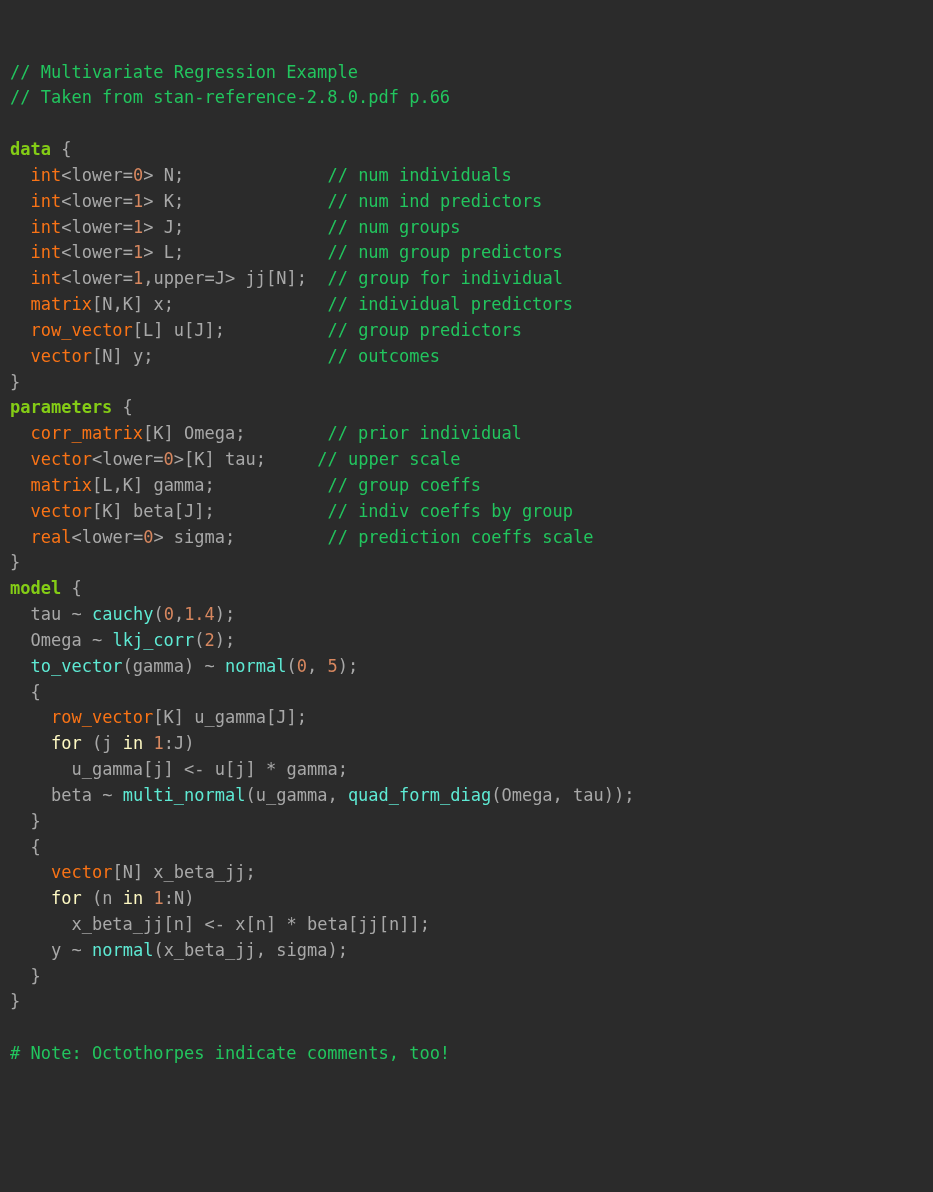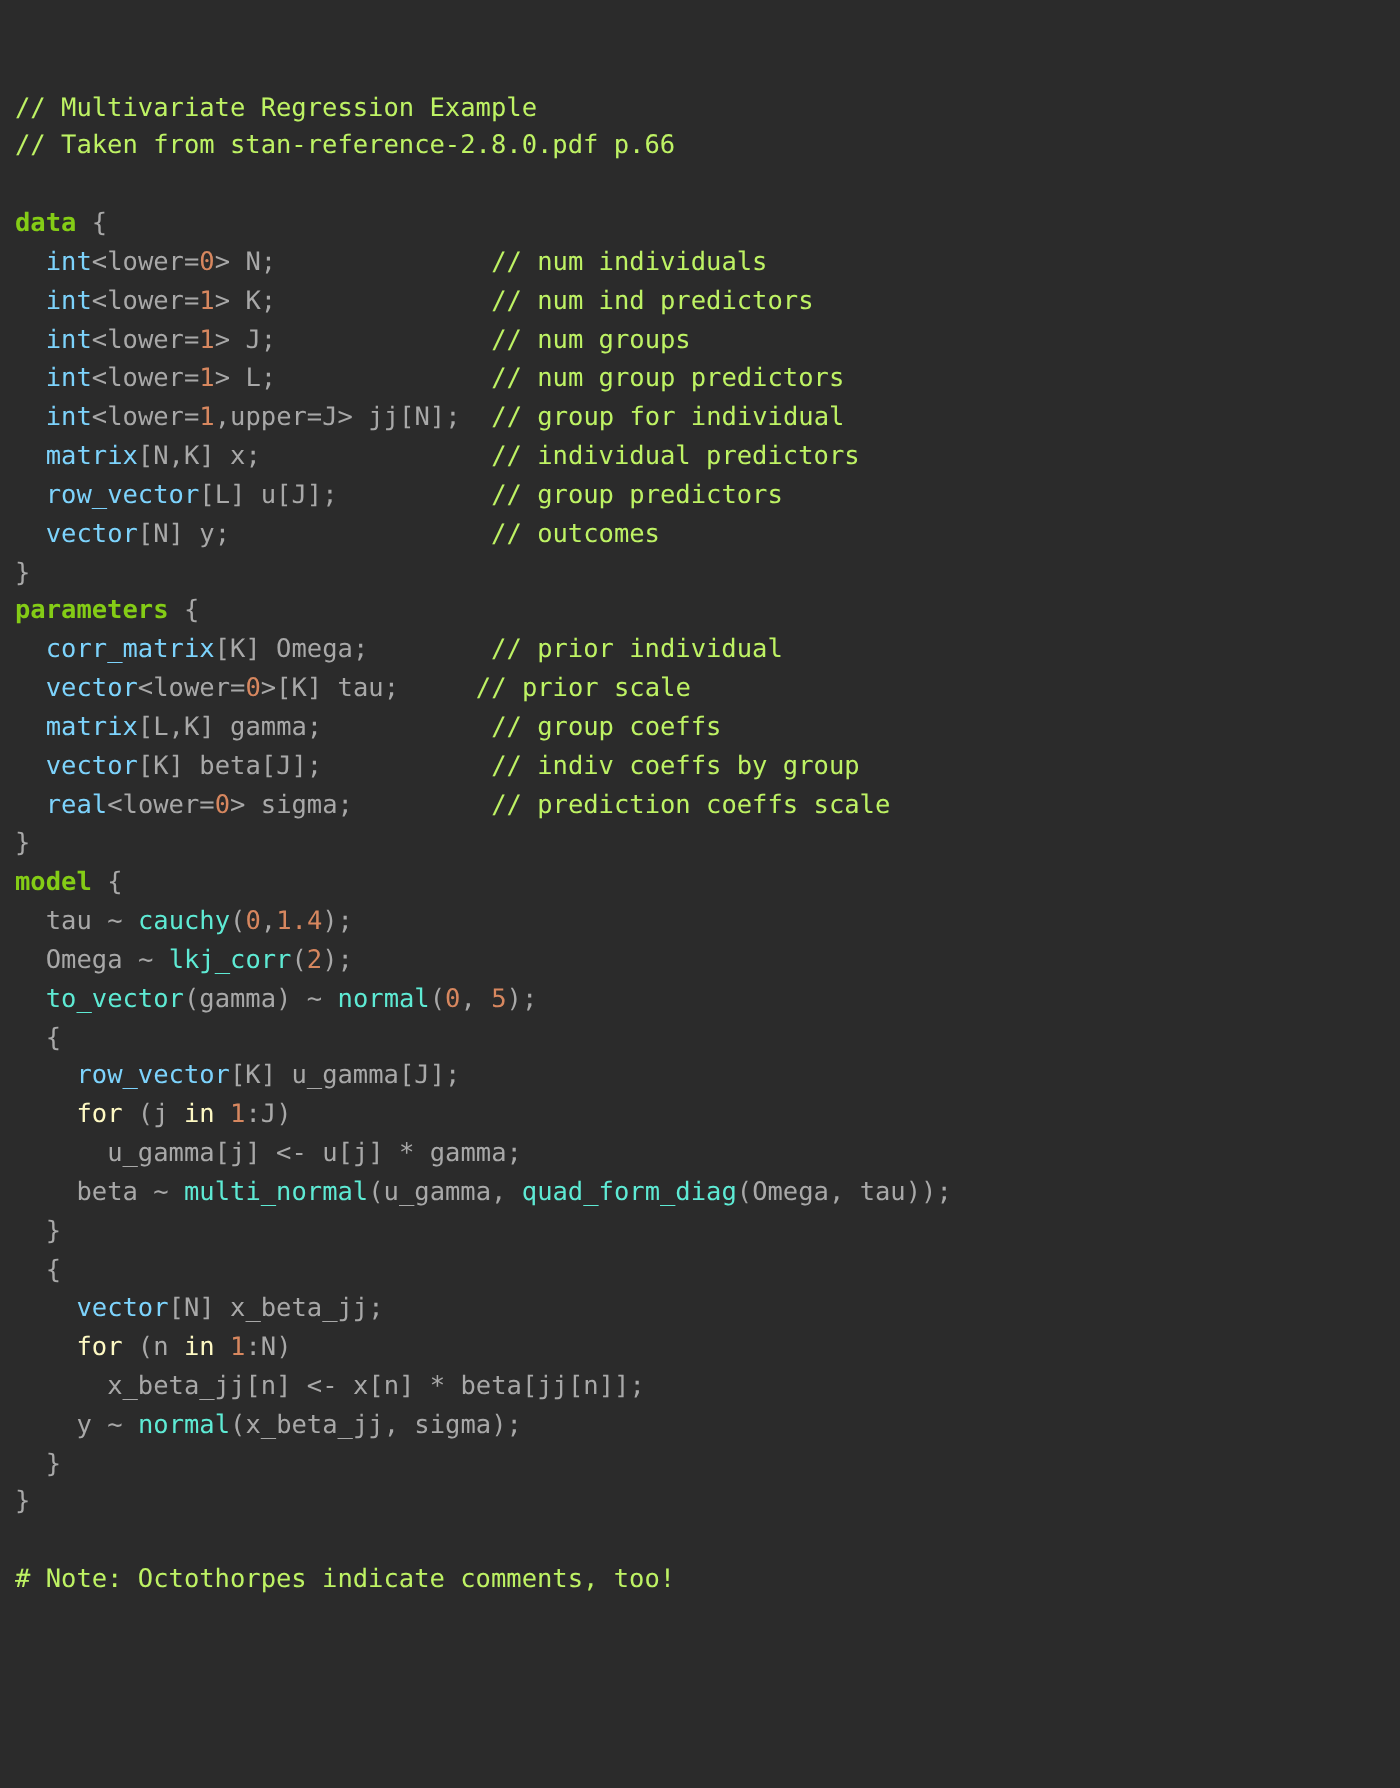--- a/index.html
+++ b/index.html
@@ -5,23 +5,23 @@
   body {
     background: #2b2b2b;
     color: #888;
     font-family: "DejaVu Sans Mono", "Liberation Mono", Consolas, monospace;
     font-size: 17px;
     line-height: 1.52;
     margin: 0;
     padding: 8px 10px;
     white-space: pre;
   }
-  .cm  { color: #bef264; }       
+  .cm  { color: #22c55e; }       
   .kw  { color: #84cc16; font-weight: bold; }       
-  .ty  { color: #7dd3fc; }       
+  .ty  { color: #f97316; }       
   .ctl { color: #fef9c3; }       
   .fn  { color: #5eead4; }       
   .num { color: #d7875f; }       
   .op  { color: #a8a8a8; }       
   .id  { color: #a8a8a8; }       
 </style>
 </head>
 <body>
 
 <div><span class="cm">// Multivariate Regression Example</span>
@@ -32,21 +32,21 @@
   <span class="ty">int</span><span class="op">&lt;</span><span class="id">lower</span><span class="op">=</span><span class="num">1</span><span class="op">&gt; </span><span class="id">K</span><span class="op">;</span>              <span class="cm">// num ind predictors</span>
   <span class="ty">int</span><span class="op">&lt;</span><span class="id">lower</span><span class="op">=</span><span class="num">1</span><span class="op">&gt; </span><span class="id">J</span><span class="op">;</span>              <span class="cm">// num groups</span>
   <span class="ty">int</span><span class="op">&lt;</span><span class="id">lower</span><span class="op">=</span><span class="num">1</span><span class="op">&gt; </span><span class="id">L</span><span class="op">;</span>              <span class="cm">// num group predictors</span>
   <span class="ty">int</span><span class="op">&lt;</span><span class="id">lower</span><span class="op">=</span><span class="num">1</span><span class="op">,</span><span class="id">upper</span><span class="op">=</span><span class="id">J</span><span class="op">&gt; </span><span class="id">jj</span><span class="op">[</span><span class="id">N</span><span class="op">];</span>  <span class="cm">// group for individual</span>
   <span class="ty">matrix</span><span class="op">[</span><span class="id">N</span><span class="op">,</span><span class="id">K</span><span class="op">] </span><span class="id">x</span><span class="op">;</span>               <span class="cm">// individual predictors</span>
   <span class="ty">row_vector</span><span class="op">[</span><span class="id">L</span><span class="op">] </span><span class="id">u</span><span class="op">[</span><span class="id">J</span><span class="op">];</span>          <span class="cm">// group predictors</span>
   <span class="ty">vector</span><span class="op">[</span><span class="id">N</span><span class="op">] </span><span class="id">y</span><span class="op">;</span>                 <span class="cm">// outcomes</span>
 <span class="op">}</span>
 <span class="kw">parameters</span><span class="op"> {</span>
   <span class="ty">corr_matrix</span><span class="op">[</span><span class="id">K</span><span class="op">] </span><span class="id">Omega</span><span class="op">;</span>        <span class="cm">// prior individual</span>
-  <span class="ty">vector</span><span class="op">&lt;</span><span class="id">lower</span><span class="op">=</span><span class="num">0</span><span class="op">&gt;[</span><span class="id">K</span><span class="op">] </span><span class="id">tau</span><span class="op">;</span>     <span class="cm">// prior scale</span>
+  <span class="ty">vector</span><span class="op">&lt;</span><span class="id">lower</span><span class="op">=</span><span class="num">0</span><span class="op">&gt;[</span><span class="id">K</span><span class="op">] </span><span class="id">tau</span><span class="op">;</span>     <span class="cm">// upper scale</span>
   <span class="ty">matrix</span><span class="op">[</span><span class="id">L</span><span class="op">,</span><span class="id">K</span><span class="op">] </span><span class="id">gamma</span><span class="op">;</span>           <span class="cm">// group coeffs</span>
   <span class="ty">vector</span><span class="op">[</span><span class="id">K</span><span class="op">] </span><span class="id">beta</span><span class="op">[</span><span class="id">J</span><span class="op">];</span>           <span class="cm">// indiv coeffs by group</span>
   <span class="ty">real</span><span class="op">&lt;</span><span class="id">lower</span><span class="op">=</span><span class="num">0</span><span class="op">&gt; </span><span class="id">sigma</span><span class="op">;</span>         <span class="cm">// prediction coeffs scale</span>
 <span class="op">}</span>
 <span class="kw">model</span><span class="op"> {</span>
   <span class="id">tau</span> <span class="op">~</span> <span class="fn">cauchy</span><span class="op">(</span><span class="num">0</span><span class="op">,</span><span class="num">1.4</span><span class="op">);</span>
   <span class="id">Omega</span> <span class="op">~</span> <span class="fn">lkj_corr</span><span class="op">(</span><span class="num">2</span><span class="op">);</span>
   <span class="fn">to_vector</span><span class="op">(</span><span class="id">gamma</span><span class="op">)</span> <span class="op">~</span> <span class="fn">normal</span><span class="op">(</span><span class="num">0</span><span class="op">, </span><span class="num">5</span><span class="op">);</span>
   <span class="op">{</span>
     <span class="ty">row_vector</span><span class="op">[</span><span class="id">K</span><span class="op">] </span><span class="id">u_gamma</span><span class="op">[</span><span class="id">J</span><span class="op">];</span>

